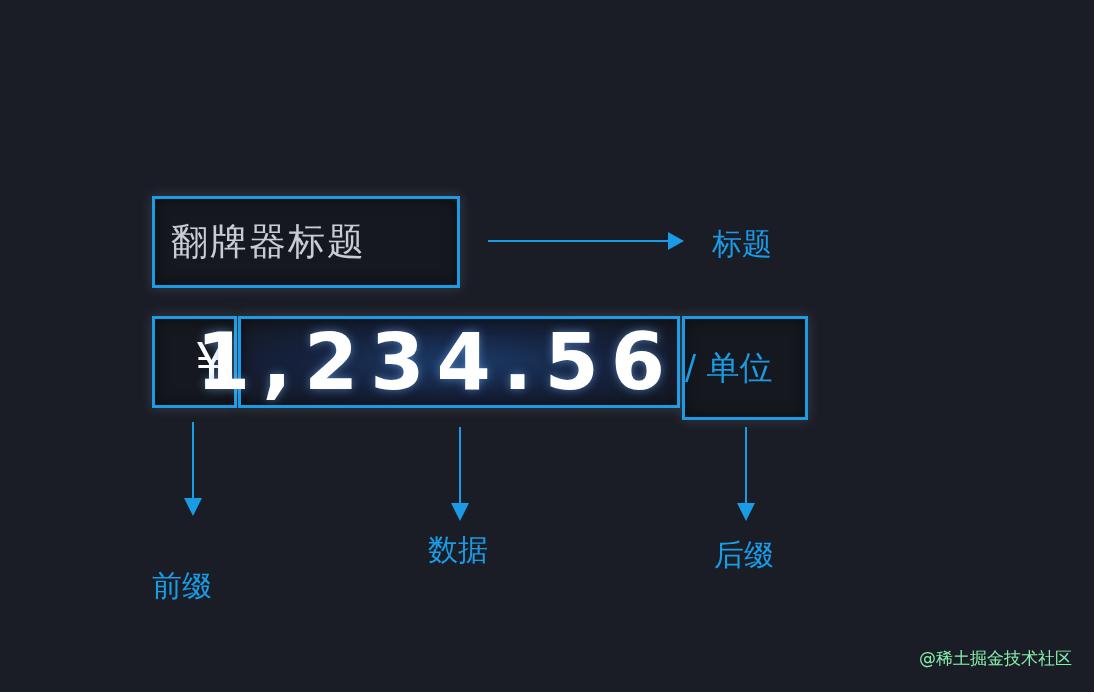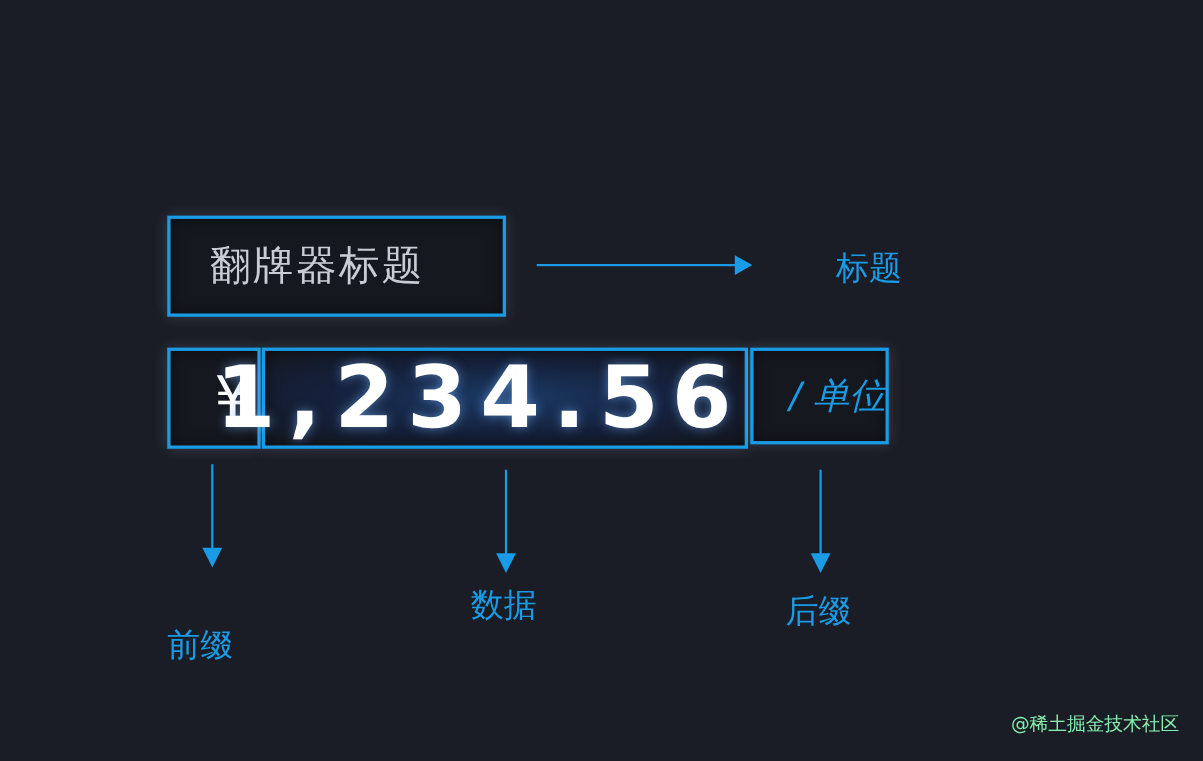--- a/index.html
+++ b/index.html
@@ -6,48 +6,48 @@
     body {
       width: 1094px; height: 692px; background: #1a1d26; position: relative; overflow: hidden;
       font-family: "DejaVu Sans", "Liberation Sans", sans-serif;
     }
     .box {
       position: absolute; box-sizing: border-box; border: 3px solid #1a9be6;
       background: #15181f;
       box-shadow: 0 0 12px rgba(200,210,230,0.18), inset 0 0 14px rgba(0,0,0,0.5);
       display: flex; align-items: center;
     }
-    .title-box { left: 152px; top: 196px; width: 308px; height: 92px; padding-left: 36px; }
+    .title-box { left: 152px; top: 196px; width: 308px; height: 92px; padding-left: 16px; }
     .title-text { color: #c9ccd4; font-size: 37px; letter-spacing: 2px; }
     .prefix-box { left: 152px; top: 316px; width: 85px; height: 92px; justify-content: flex-end; padding-right: 6px; }
     .prefix-text { color: #ffffff; font-size: 52px; }
     .data-box { left: 238px; top: 316px; width: 442px; height: 92px; justify-content: flex-end;
       background: radial-gradient(ellipse at center, #1b3a66 0%, #15203a 55%, #15181f 100%); }
     .data-text { color: #ffffff; font-size: 78px; font-weight: bold; letter-spacing: 12px;
       text-shadow: 0 0 10px rgba(120,180,255,0.55); }
-    .suffix-box { left: 682px; top: 316px; width: 126px; height: 88px; justify-content: flex-end; font-style: italic; }
+    .suffix-box { left: 682px; top: 316px; width: 126px; height: 104px; justify-content: flex-start; }
     .suffix-text { color: #1a9be6; font-size: 33px; }
     .label { position: absolute; color: #1a9be6; font-size: 30px; }
     .arrow-h { position: absolute; left: 488px; top: 240px; width: 182px; height: 2px; background: #1a9be6; }
     .arrow-h::after { content: ""; position: absolute; right: -14px; top: -8px;
       border-left: 16px solid #1a9be6; border-top: 9px solid transparent; border-bottom: 9px solid transparent; }
     .arrow-v { position: absolute; width: 2px; background: #1a9be6; }
     .arrow-v::after { content: ""; position: absolute; bottom: -16px; left: -8px;
       border-top: 18px solid #1a9be6; border-left: 9px solid transparent; border-right: 9px solid transparent; }
     .watermark { position: absolute; right: 22px; bottom: 22px; color: #86efac; font-size: 17px; }
   </style>
 </head>
 <body>
 
 <div class="box title-box">
   <span class="title-text">翻牌器标题</span>
 </div>
 
 <div class="arrow-h"></div>
-<span class="label" style="left:712px; top:224px;margin-left:48px;">标题</span>
+<span class="label" style="left:712px; top:224px;">标题</span>
 
 <div class="box prefix-box">
   <span class="prefix-text">¥</span>
 </div>
 
 <div class="box data-box">
   <span class="data-text">1,234.56</span>
 </div>
 
 <div class="box suffix-box">

